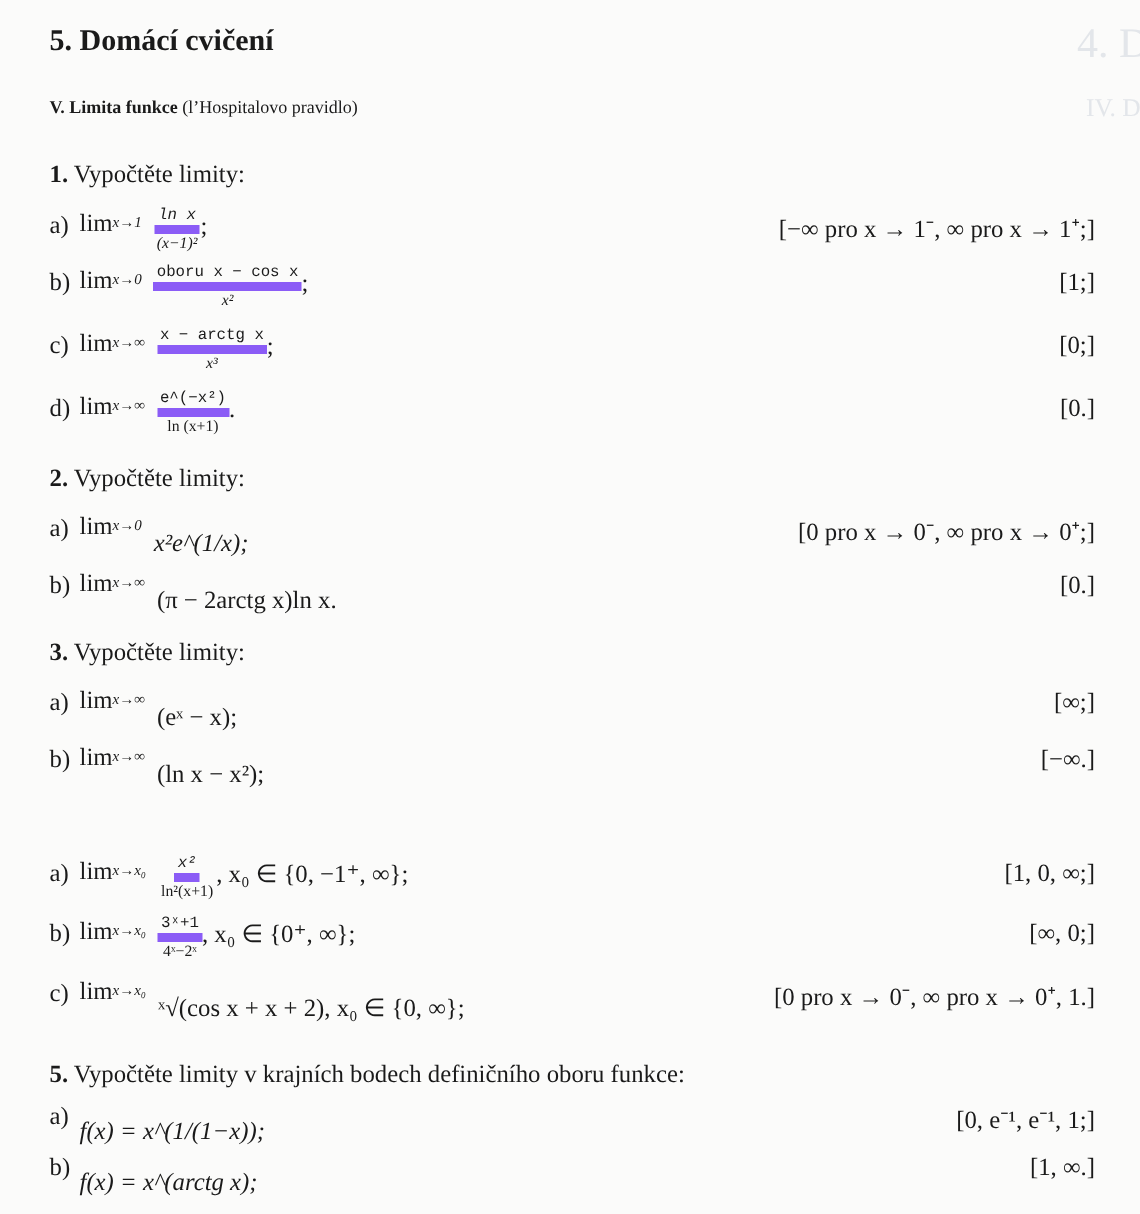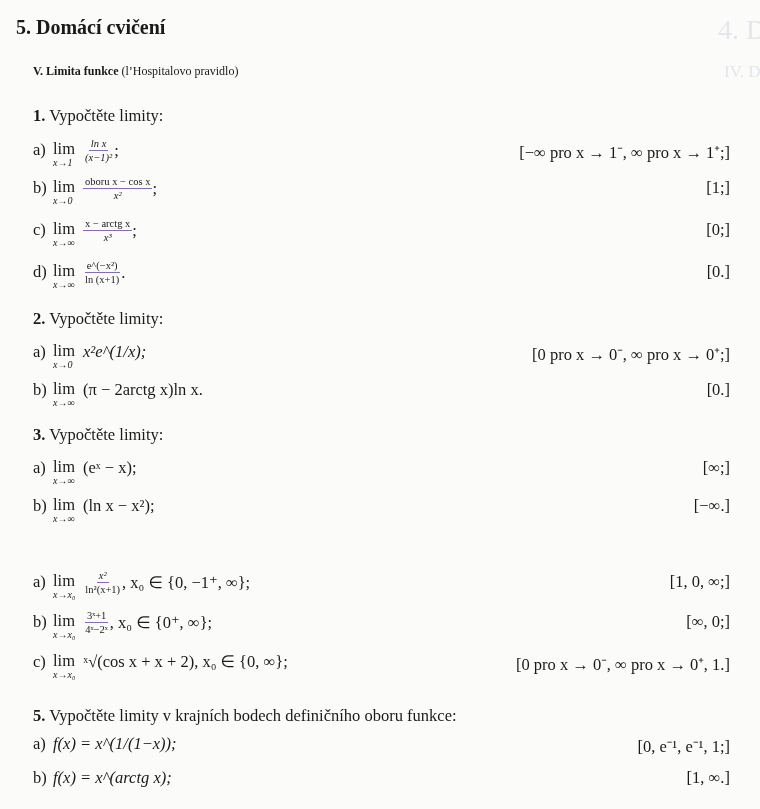--- a/index.html
+++ b/index.html
@@ -9,42 +9,42 @@
     font-family: "DejaVu Serif", "Liberation Serif", serif;
     color: #1a1a1a;
     position: relative;
   }
   .page { position: absolute; left: 0; top: 0; width: 760px; height: 809px; }
   
   .ghost { position: absolute; color: #e3e6ea; font-family: "Liberation Serif", serif; white-space: nowrap; }
   .ghost.h1 { left: 718px; top: 14px; font-size: 28px; }
   .ghost.h2 { left: 724px; top: 62px; font-size: 17px; }
 
-  .title { position: absolute; left: 16px; top: 16px; font-size: 20px; font-weight: bold; font-family: "Liberation Serif", serif; }
+  .title { position: absolute; left: 33px; top: 16px; font-size: 20px; font-weight: bold; font-family: "Liberation Serif", serif; }
   .subtitle { position: absolute; left: 33px; top: 64px; font-size: 12px; font-family: "Liberation Serif", serif; }
   .subtitle b { font-weight: bold; }
 
   .q { position: absolute; left: 33px; font-size: 16.5px; font-family: "Liberation Serif", serif; }
   .q b { font-weight: bold; }
 
   .row { position: absolute; left: 33px; right: 30px; height: 30px; font-family: "Liberation Serif", serif; font-size: 16.5px; }
   .row .lbl { position: absolute; left: 0; top: 6px; }
   .row .expr { position: absolute; left: 20px; top: 0; display: flex; align-items: flex-start; white-space: nowrap; }
   .row .ans { position: absolute; right: 0; top: 6px; white-space: nowrap; }
 
-  .lim { display: inline-flex; flex-direction: column; margin-right: 8px; margin-top: 6px; }
+  .lim { display: inline-flex; flex-direction: row; align-items: center; margin-right: 8px; margin-top: 6px; }
   .lim .word { font-size: 16.5px; line-height: 17px; }
   .lim .sub { font-size: 10px; font-style: italic; line-height: 11px; }
 
   .frac { display: inline-flex; flex-direction: column; align-items: center; font-size: 10.5px; margin-top: 4px; }
-  .frac .num { border-bottom: 1px solid #8b5cf6; padding: 0 2px; line-height: 12px; }
+  .frac .num { border-bottom: 6px solid #8b5cf6; padding: 0 2px; line-height: 12px; font-family: Liberation Mono, monospace; }
   .frac .den { padding: 0 2px; line-height: 13px; }
   .tail { margin-top: 7px; }
   .it { font-style: italic; }
-  .body-text { margin-top: 6px; }
+  .body-text { margin-top: 16px; }
 </style>
 </head>
 <body>
 
 <div class="page">
   <div class="ghost h1">4. Domácí cvičení</div>
   <div class="ghost h2">IV. Derivace funkce</div>
 
   <div class="title">5. Domácí cvičení</div>
   <div class="subtitle"><b>V. Limita funkce</b><span> (l’Hospitalovo pravidlo)</span></div>

